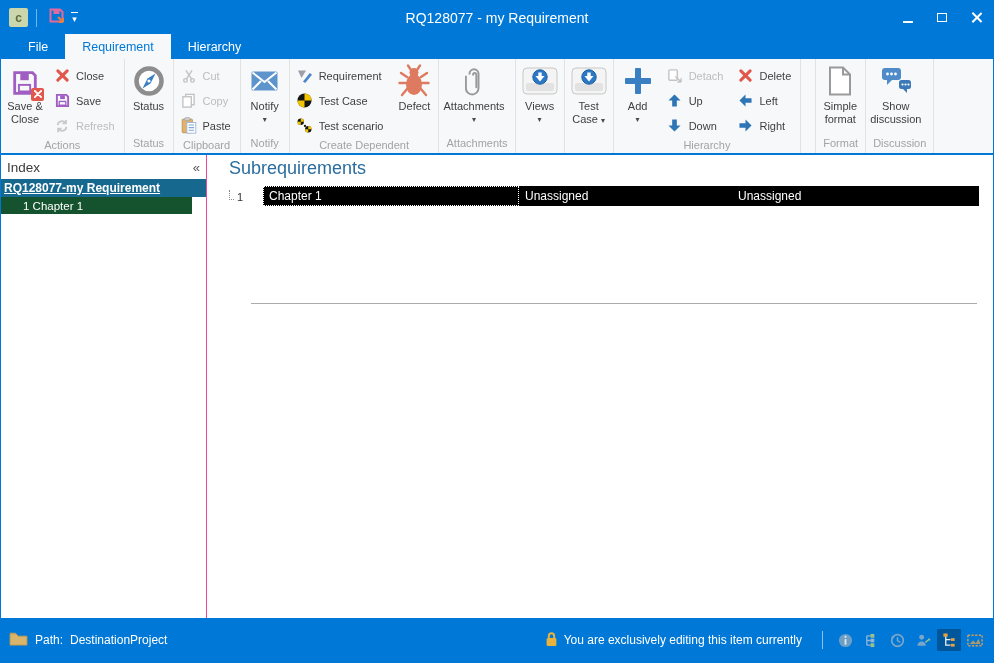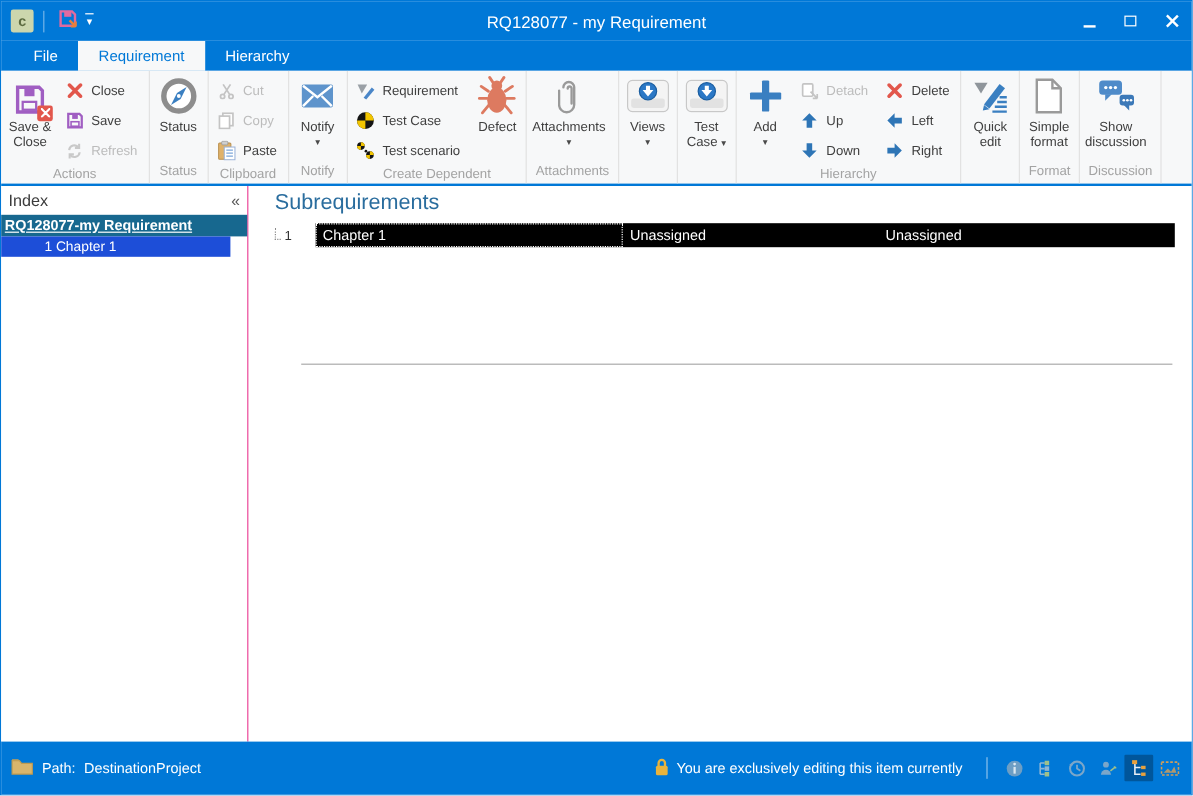--- a/index.html
+++ b/index.html
@@ -59,22 +59,22 @@
     background:#e2574c; border-radius:2px; display:flex; align-items:center; justify-content:center; }
 
   
   .content { flex:1 1 auto; display:flex; min-height:0; background:#fff; }
   .sidebar { width:206px; border-right:1px solid #ec4899; display:flex; flex-direction:column; }
   .sb-header { height:24px; display:flex; align-items:center; padding:0 6px;
     font-size:13.5px; color:#3c3c3c; }
   .sb-collapse { margin-left:auto; color:#555; font-size:13px; }
   .sb-item-root { height:18px; background:#17688f; color:#fff; font-size:12px; font-weight:bold;
     text-decoration:underline; display:flex; align-items:center; padding-left:3px; white-space:nowrap; }
-  .sb-item-child { height:17px; background:#1d4ed8; color:#fff; font-size:11.5px;
-    display:flex; align-items:center; padding-left:36px; margin-right:14px; }
+  .sb-item-child { height:17px; background:#14532d; color:#fff; font-size:11.5px;
+    display:flex; align-items:center; padding-left:22px; margin-right:14px; }
   .main { flex:1 1 auto; padding-top:3px; }
   .main-heading { margin-left:22px; font-size:18px; color:#2a6d9e; }
   .rowline { margin-top:7px; display:flex; align-items:center; }
   .row-index { width:56px; padding-left:22px; font-size:11px; color:#333;
     display:flex; align-items:flex-end; gap:3px; }
   .tree-guide { width:5px; height:10px; border-left:1px dotted #8a8a8a; border-bottom:1px dotted #8a8a8a; margin-bottom:3px; }
   .row-bar { width:716px; height:20px; background:#000000; color:#fff; font-size:12px;
     display:flex; align-items:stretch; }
   .cell-title { width:256px; border:1px dotted #fff; display:flex; align-items:center; padding-left:5px; }
   .cell-assignee { width:213px; display:flex; align-items:center; padding-left:6px; }
@@ -450,41 +450,20 @@
                 </svg>
             </span>
               <span>Right</span>
           </div>
         </div>
       </div>
       <div class="rlabel">Hierarchy</div>
     </div>
 
     <div class="rgroup">
-      <div class="rbody">
-        <div class="bigbtn">
-          <div class="bicon">
-              <span>
-            <svg width="32" height="32" viewBox="0 0 32 32">
-              <path d="M3 5 L14 5 L8.5 14 Z" fill="#8f959b"></path>
-              <g stroke="#3a7fc1" stroke-width="2">
-                    <path d="M18 29 h12"></path>
-                    <path d="M20 25 h10"></path>
-                    <path d="M22 21 h8"></path>
-                    <path d="M24 17 h6"></path>
-                  </g>
-              <path d="M11 23 L24 6 L28.5 9.5 L15.5 26.5 Z" fill="#3a7fc1"></path>
-              <path d="M10 28 l5.5 -1 -4.5 -3.5 Z" fill="#3a7fc1"></path>
-            </svg>
-          </span>
-            </div>
-          <div class="blbl">Quick</div>
-          <div class="blbl">edit</div>
-        </div>
-      </div>
       <div class="rlabel"></div>
     </div>
 
     <div class="rgroup">
       <div class="rbody">
         <div class="bigbtn">
           <div class="bicon">
               <span>
             <svg width="24" height="30" viewBox="0 0 24 30">
               <path d="M2 1.5 h13 l7 7 v20 H2 Z" fill="#fff" stroke="#9a9a9a" stroke-width="2"></path>

